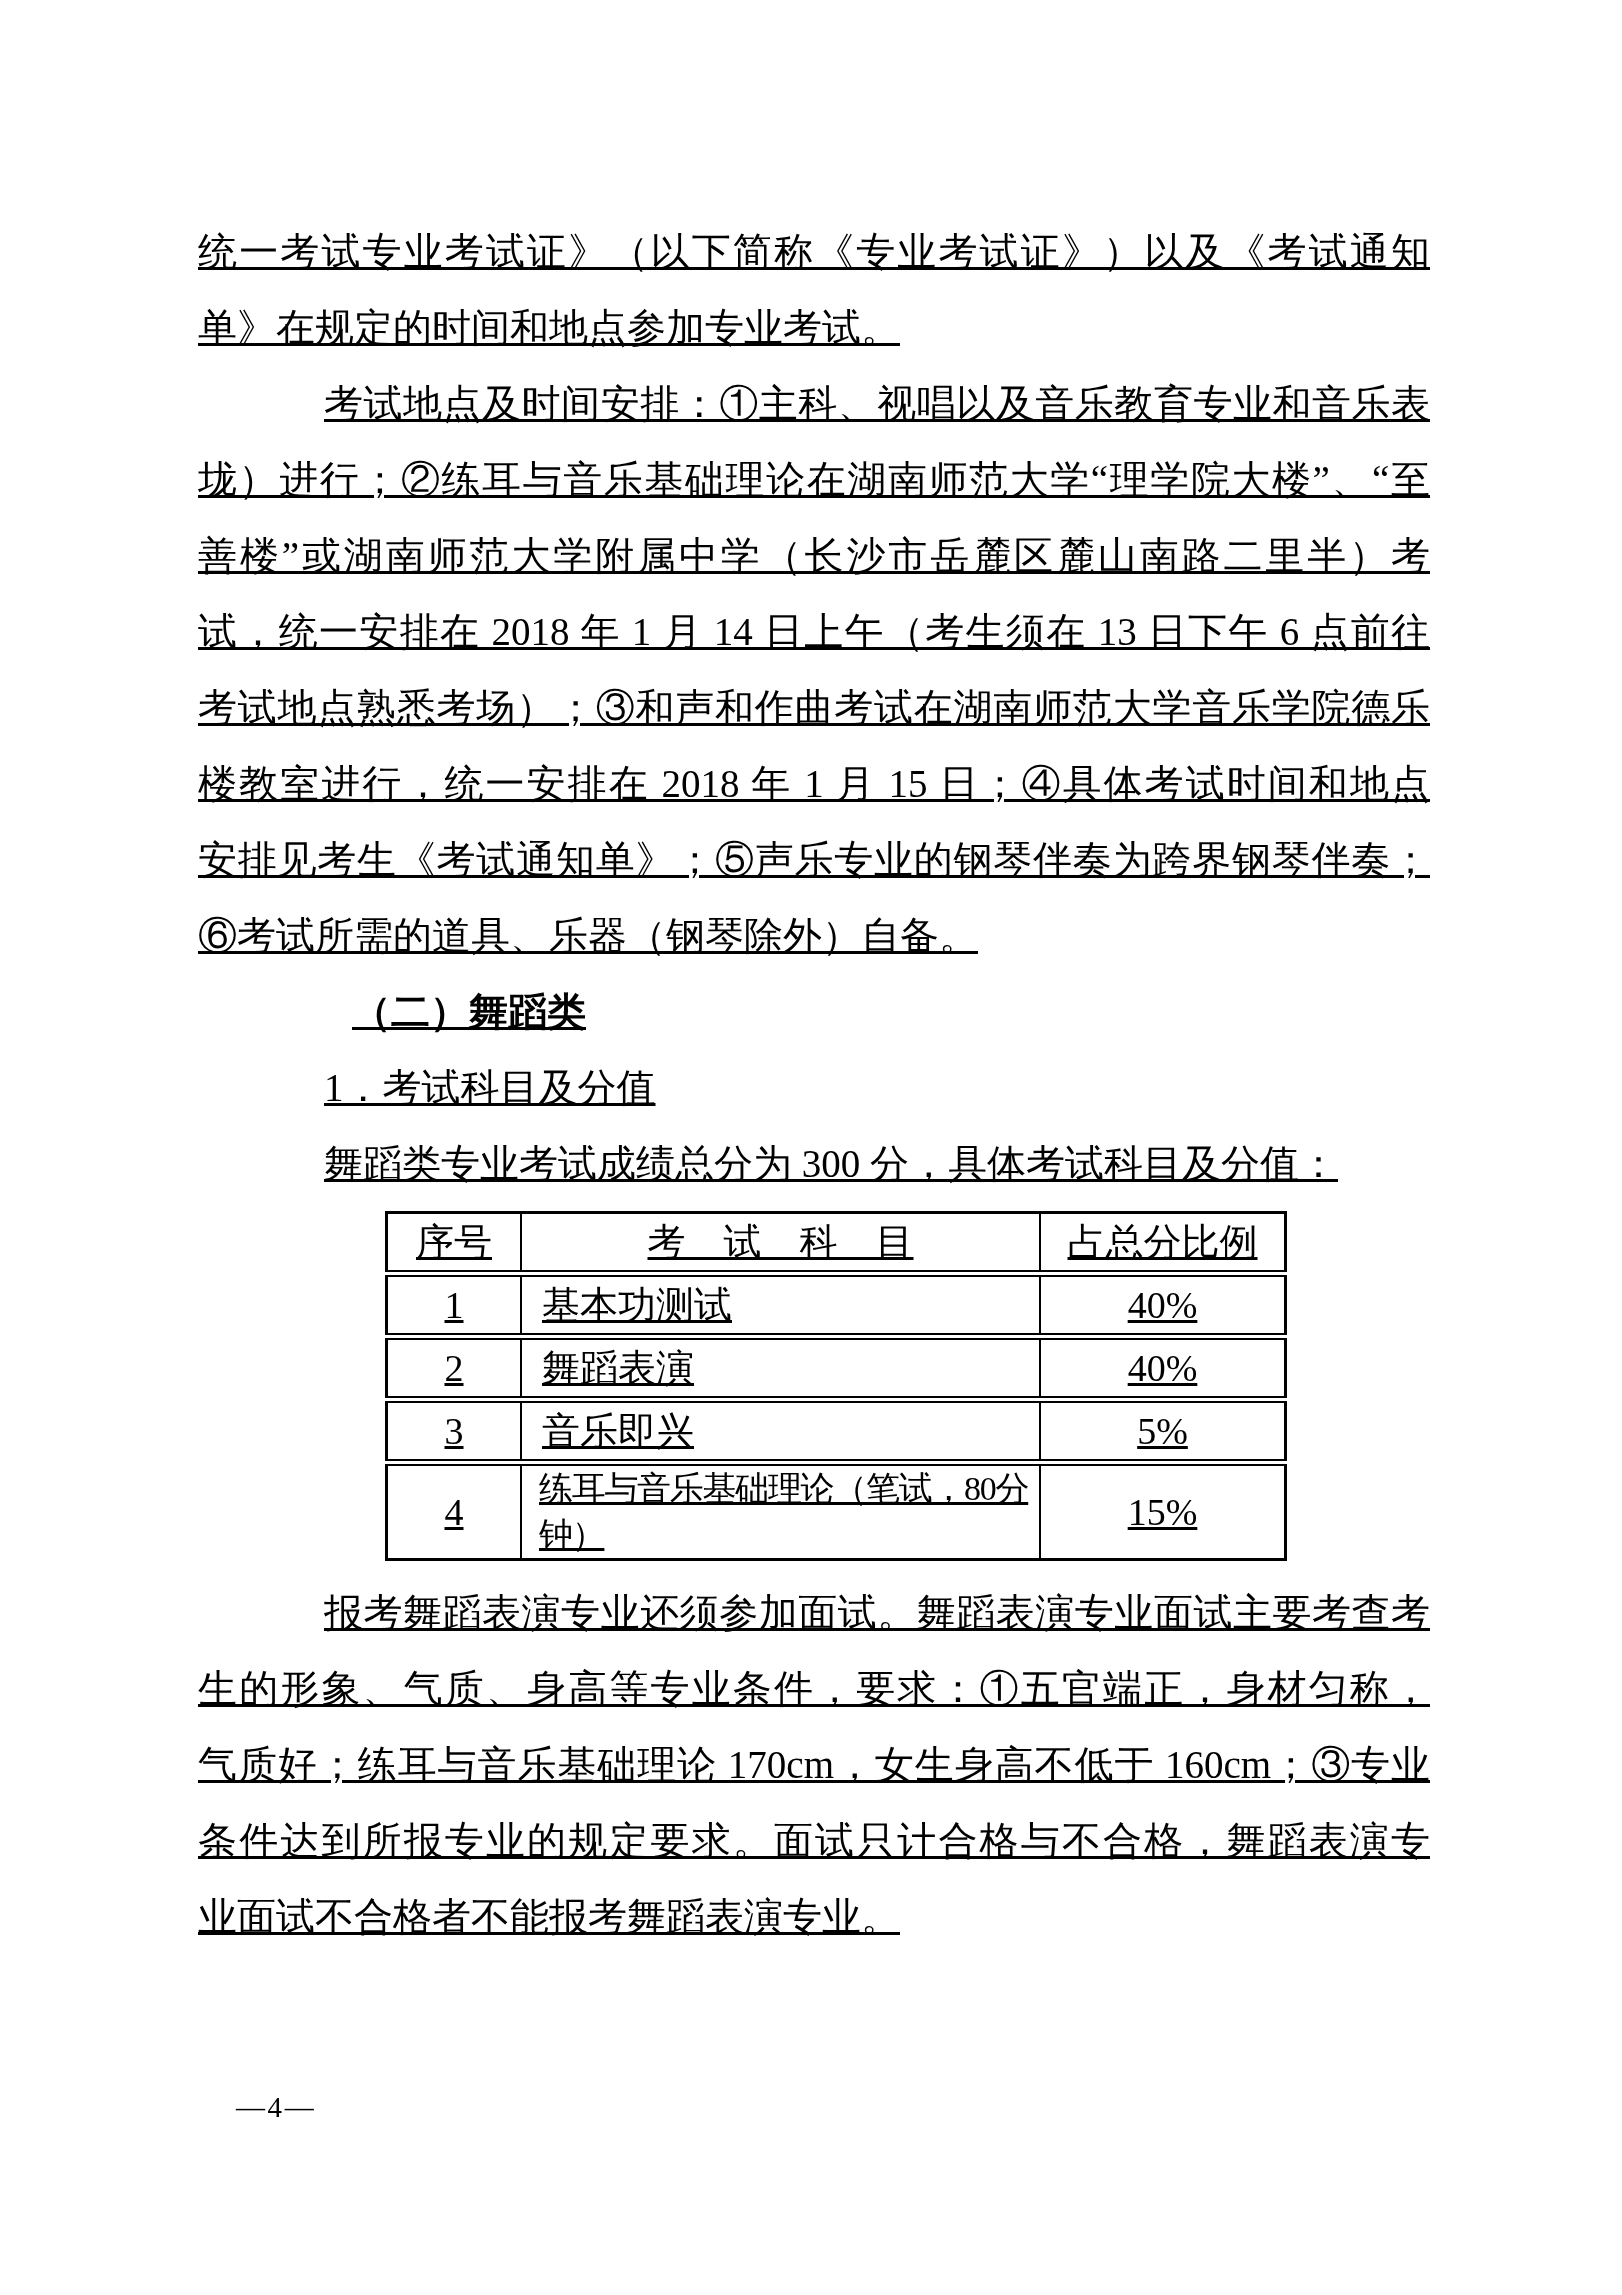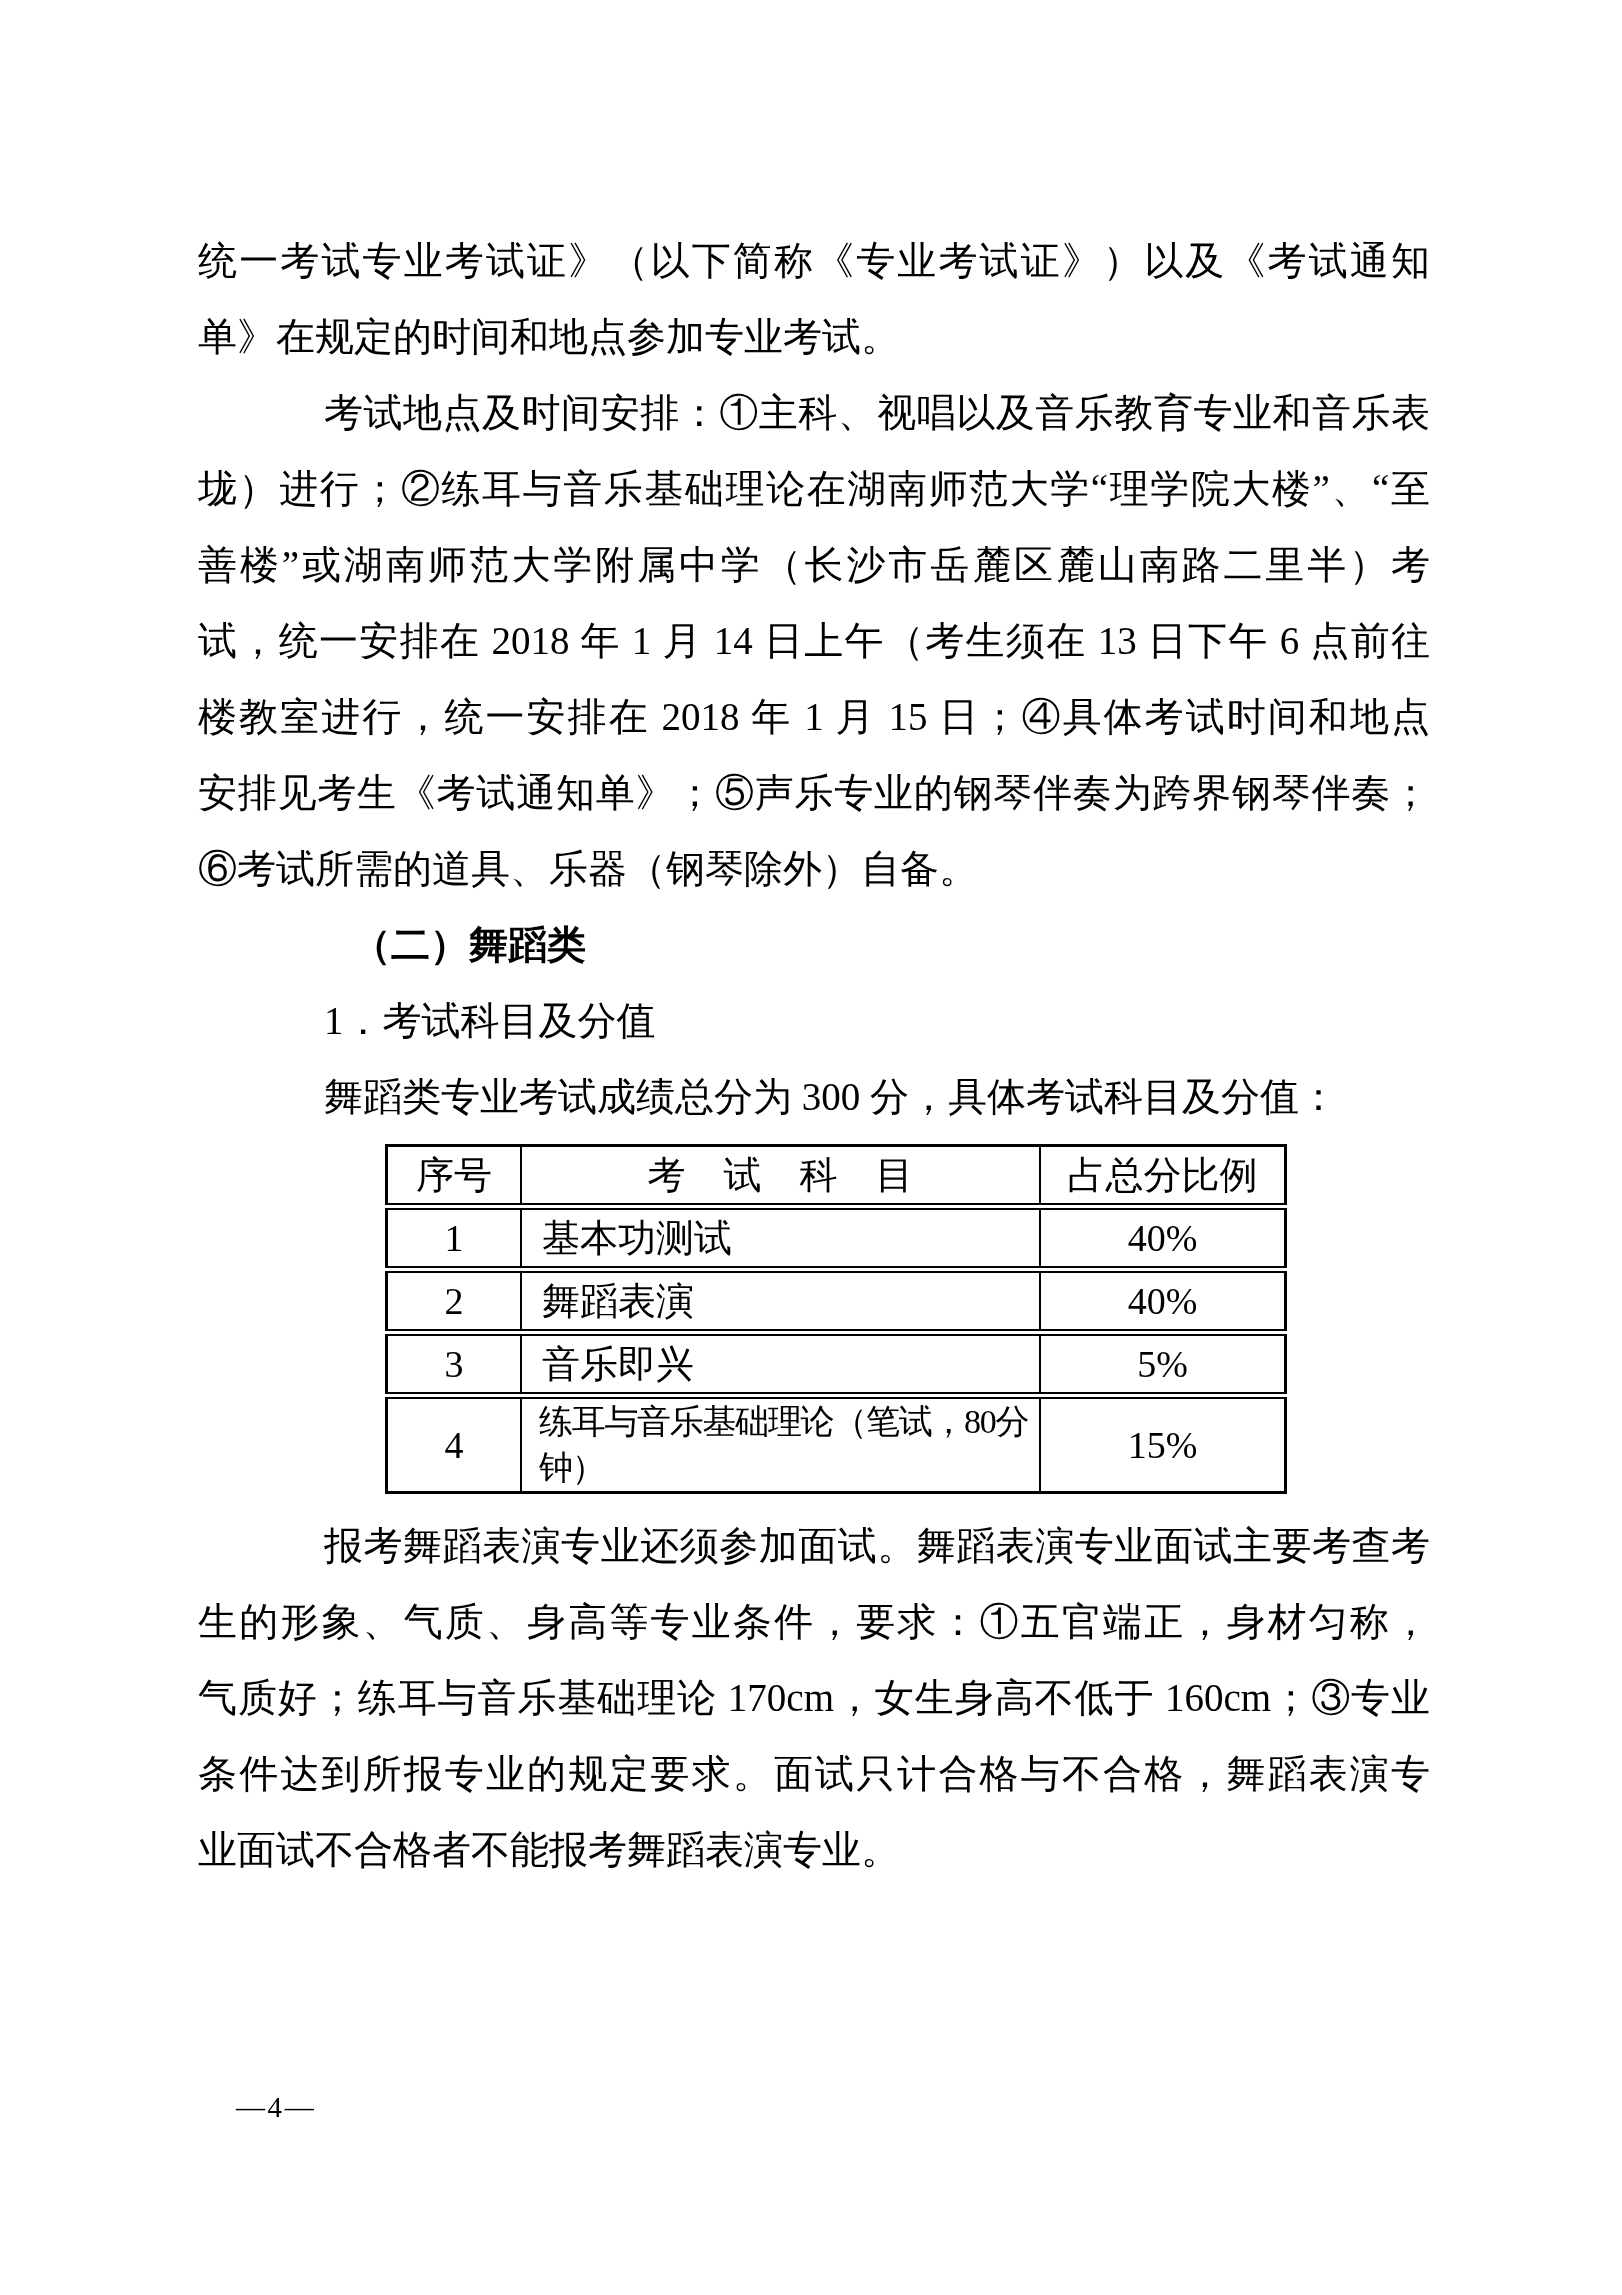--- a/index.html
+++ b/index.html
@@ -4,21 +4,21 @@
 <style>
   html,body{margin:0;padding:0;background:#ffffff;}
   .page{
     position:relative;
     width:1623px;height:2295px;
     background:#ffffff;color:#000000;
     font-family:"Liberation Serif","DejaVu Serif",serif;
     overflow:hidden;
   }
   .content{
-    position:absolute;left:198px;top:223px;width:1232px;
+    position:absolute;left:198px;top:214px;width:1232px;text-decoration:underline;
   }
   .line{
     font-size:39px;
     line-height:76px;
     height:76px;
     text-align:justify;
     text-align-last:justify;
     white-space:pre-wrap;
     overflow:visible;
   }
@@ -72,20 +72,21 @@
 <div class="page">
   <div class="content">
 
     <div class="line">统一考试专业考试证》（以下简称《专业考试证》）以及《考试通知</div>
     <div class="line last">单》在规定的时间和地点参加专业考试。</div>
 
     <div class="line ind">考试地点及时间安排：①主科、视唱以及音乐教育专业和音乐表</div>
     <div class="line">垅）进行；②练耳与音乐基础理论在湖南师范大学“理学院大楼”、“至</div>
     <div class="line">善楼”或湖南师范大学附属中学（长沙市岳麓区麓山南路二里半）考</div>
     <div class="line">试，统一安排在 2018 年 1 月 14 日上午（考生须在 13 日下午 6 点前往</div>
+    <div class="line">考试地点熟悉考场）；③和声和作曲考试在湖南师范大学音乐学院德乐</div>
     <div class="line">楼教室进行，统一安排在 2018 年 1 月 15 日；④具体考试时间和地点</div>
     <div class="line">安排见考生《考试通知单》；⑤声乐专业的钢琴伴奏为跨界钢琴伴奏；</div>
     <div class="line last">⑥考试所需的道具、乐器（钢琴除外）自备。</div>
 
     <div class="line last ind-head bold">（二）舞蹈类</div>
 
     <div class="line last ind">1．考试科目及分值</div>
 
     <div class="line last ind">舞蹈类专业考试成绩总分为 300 分，具体考试科目及分值：</div>
 

